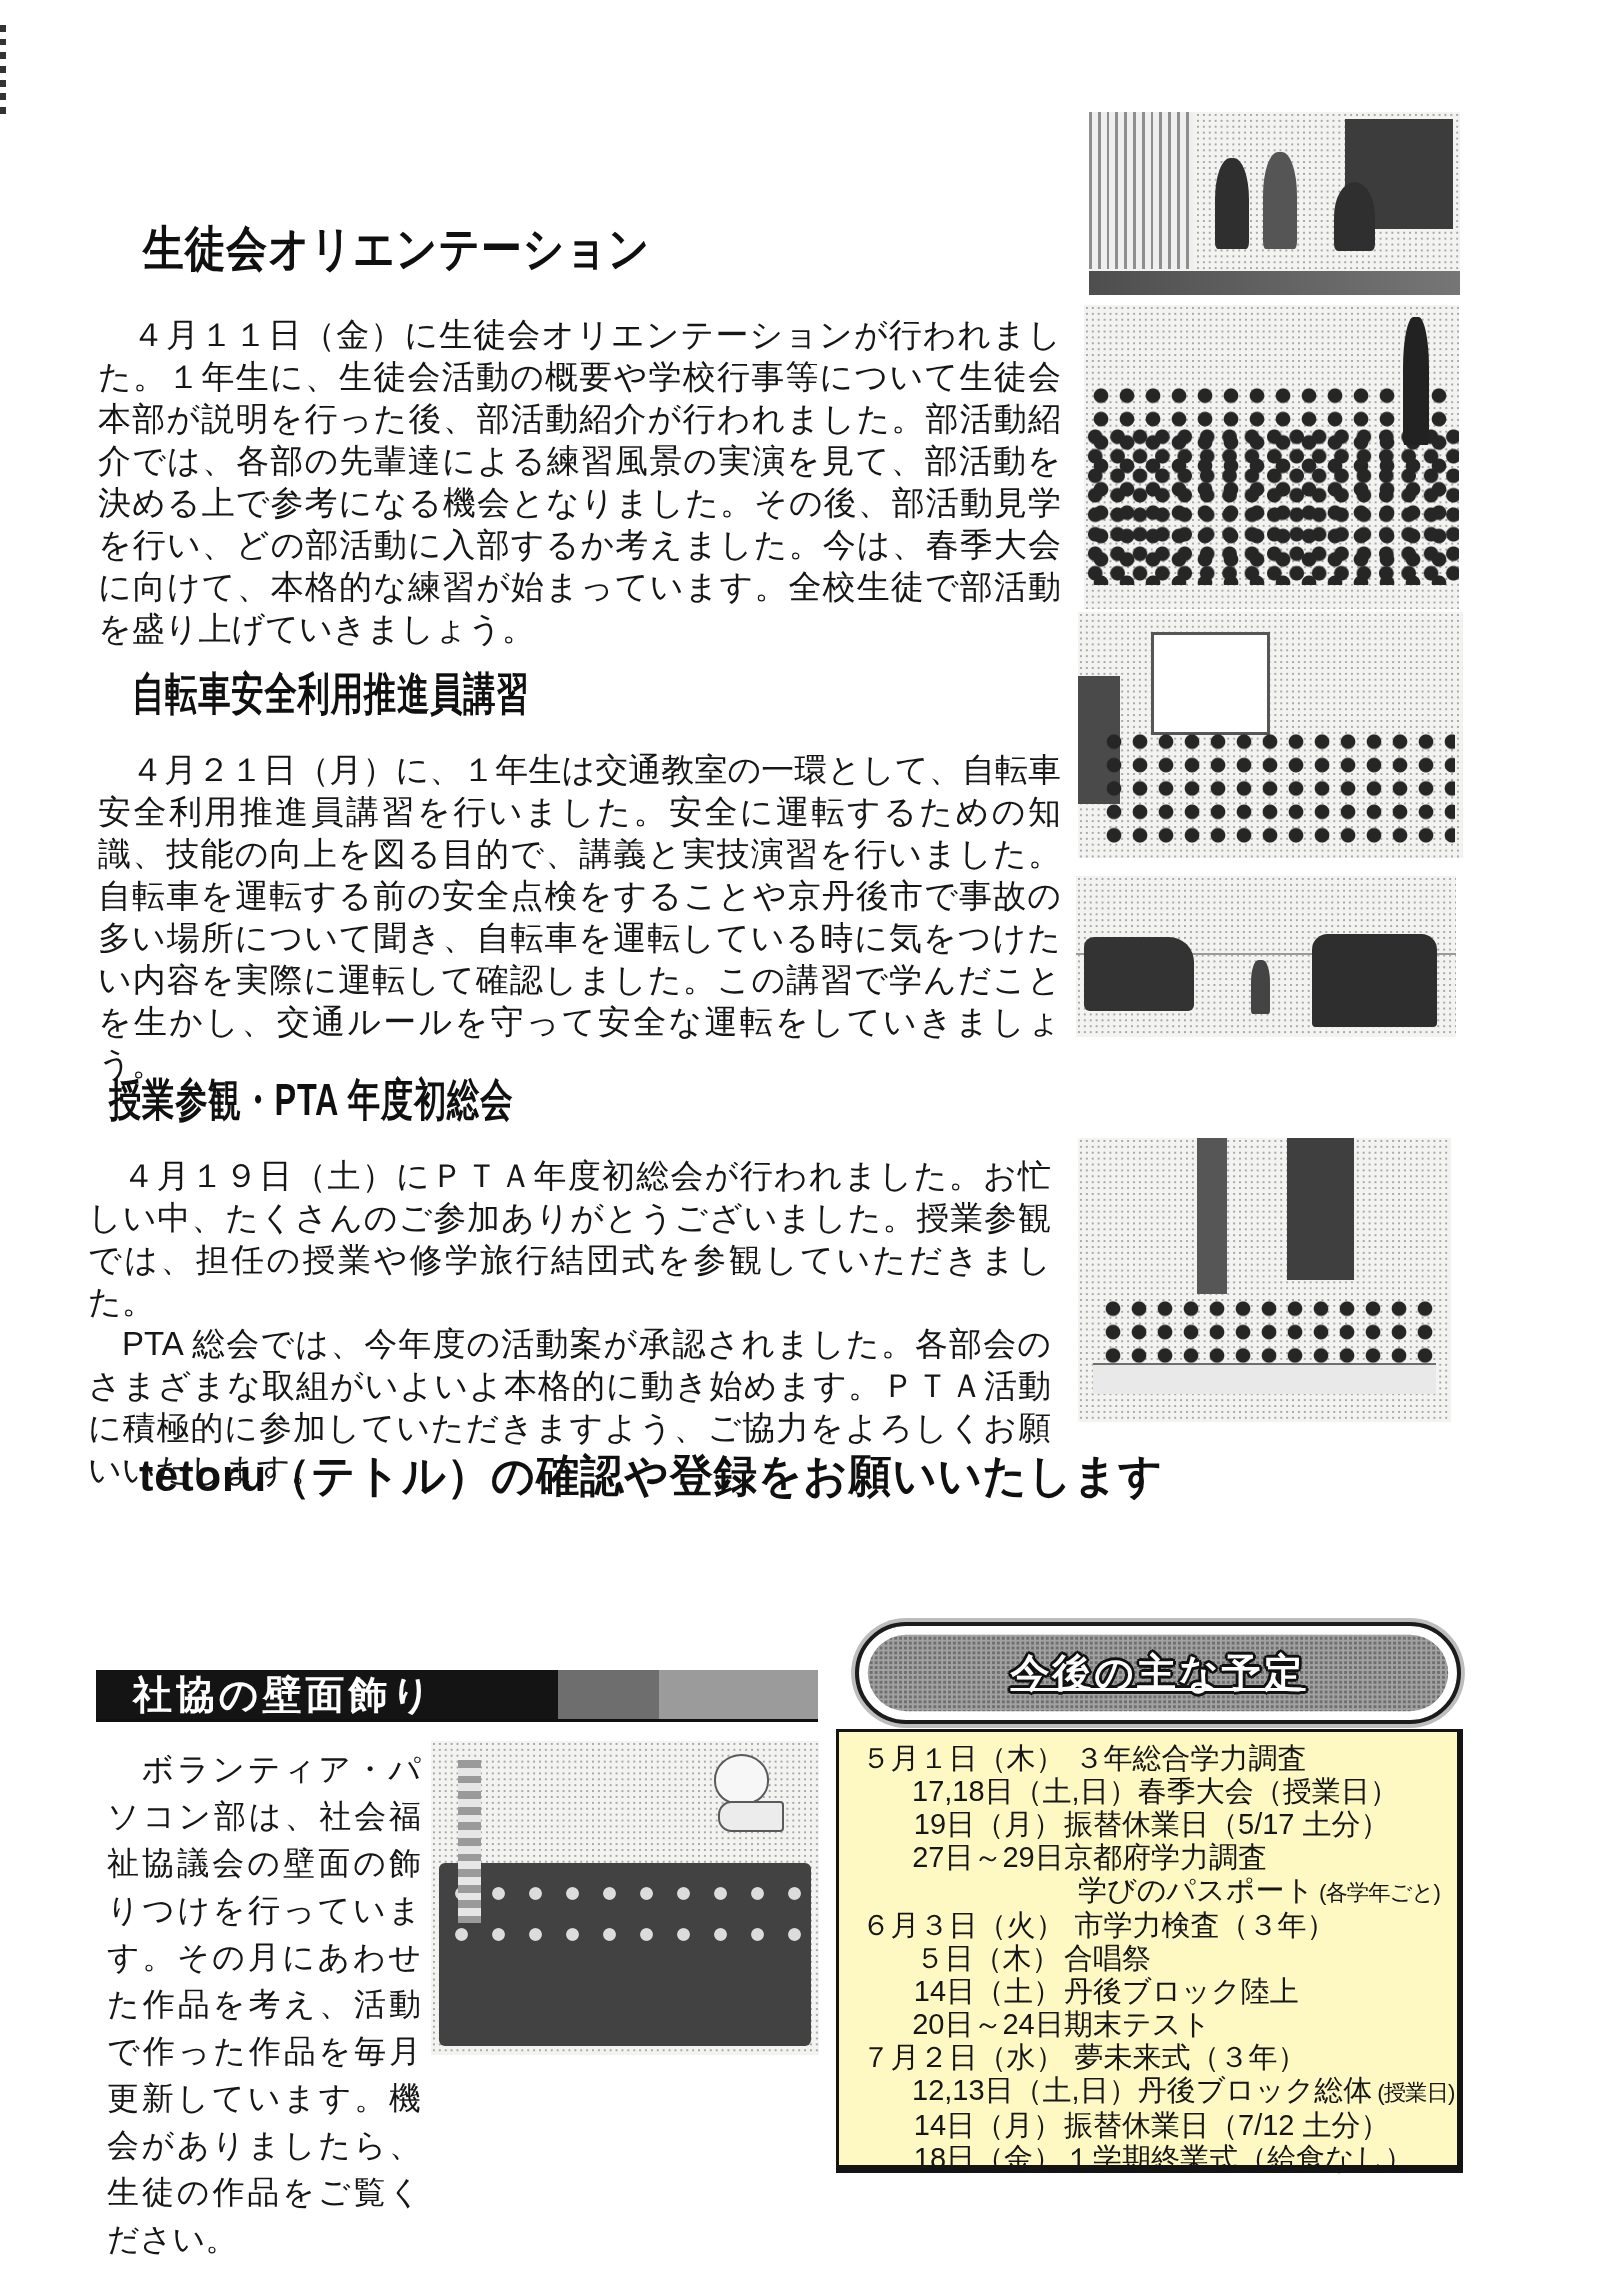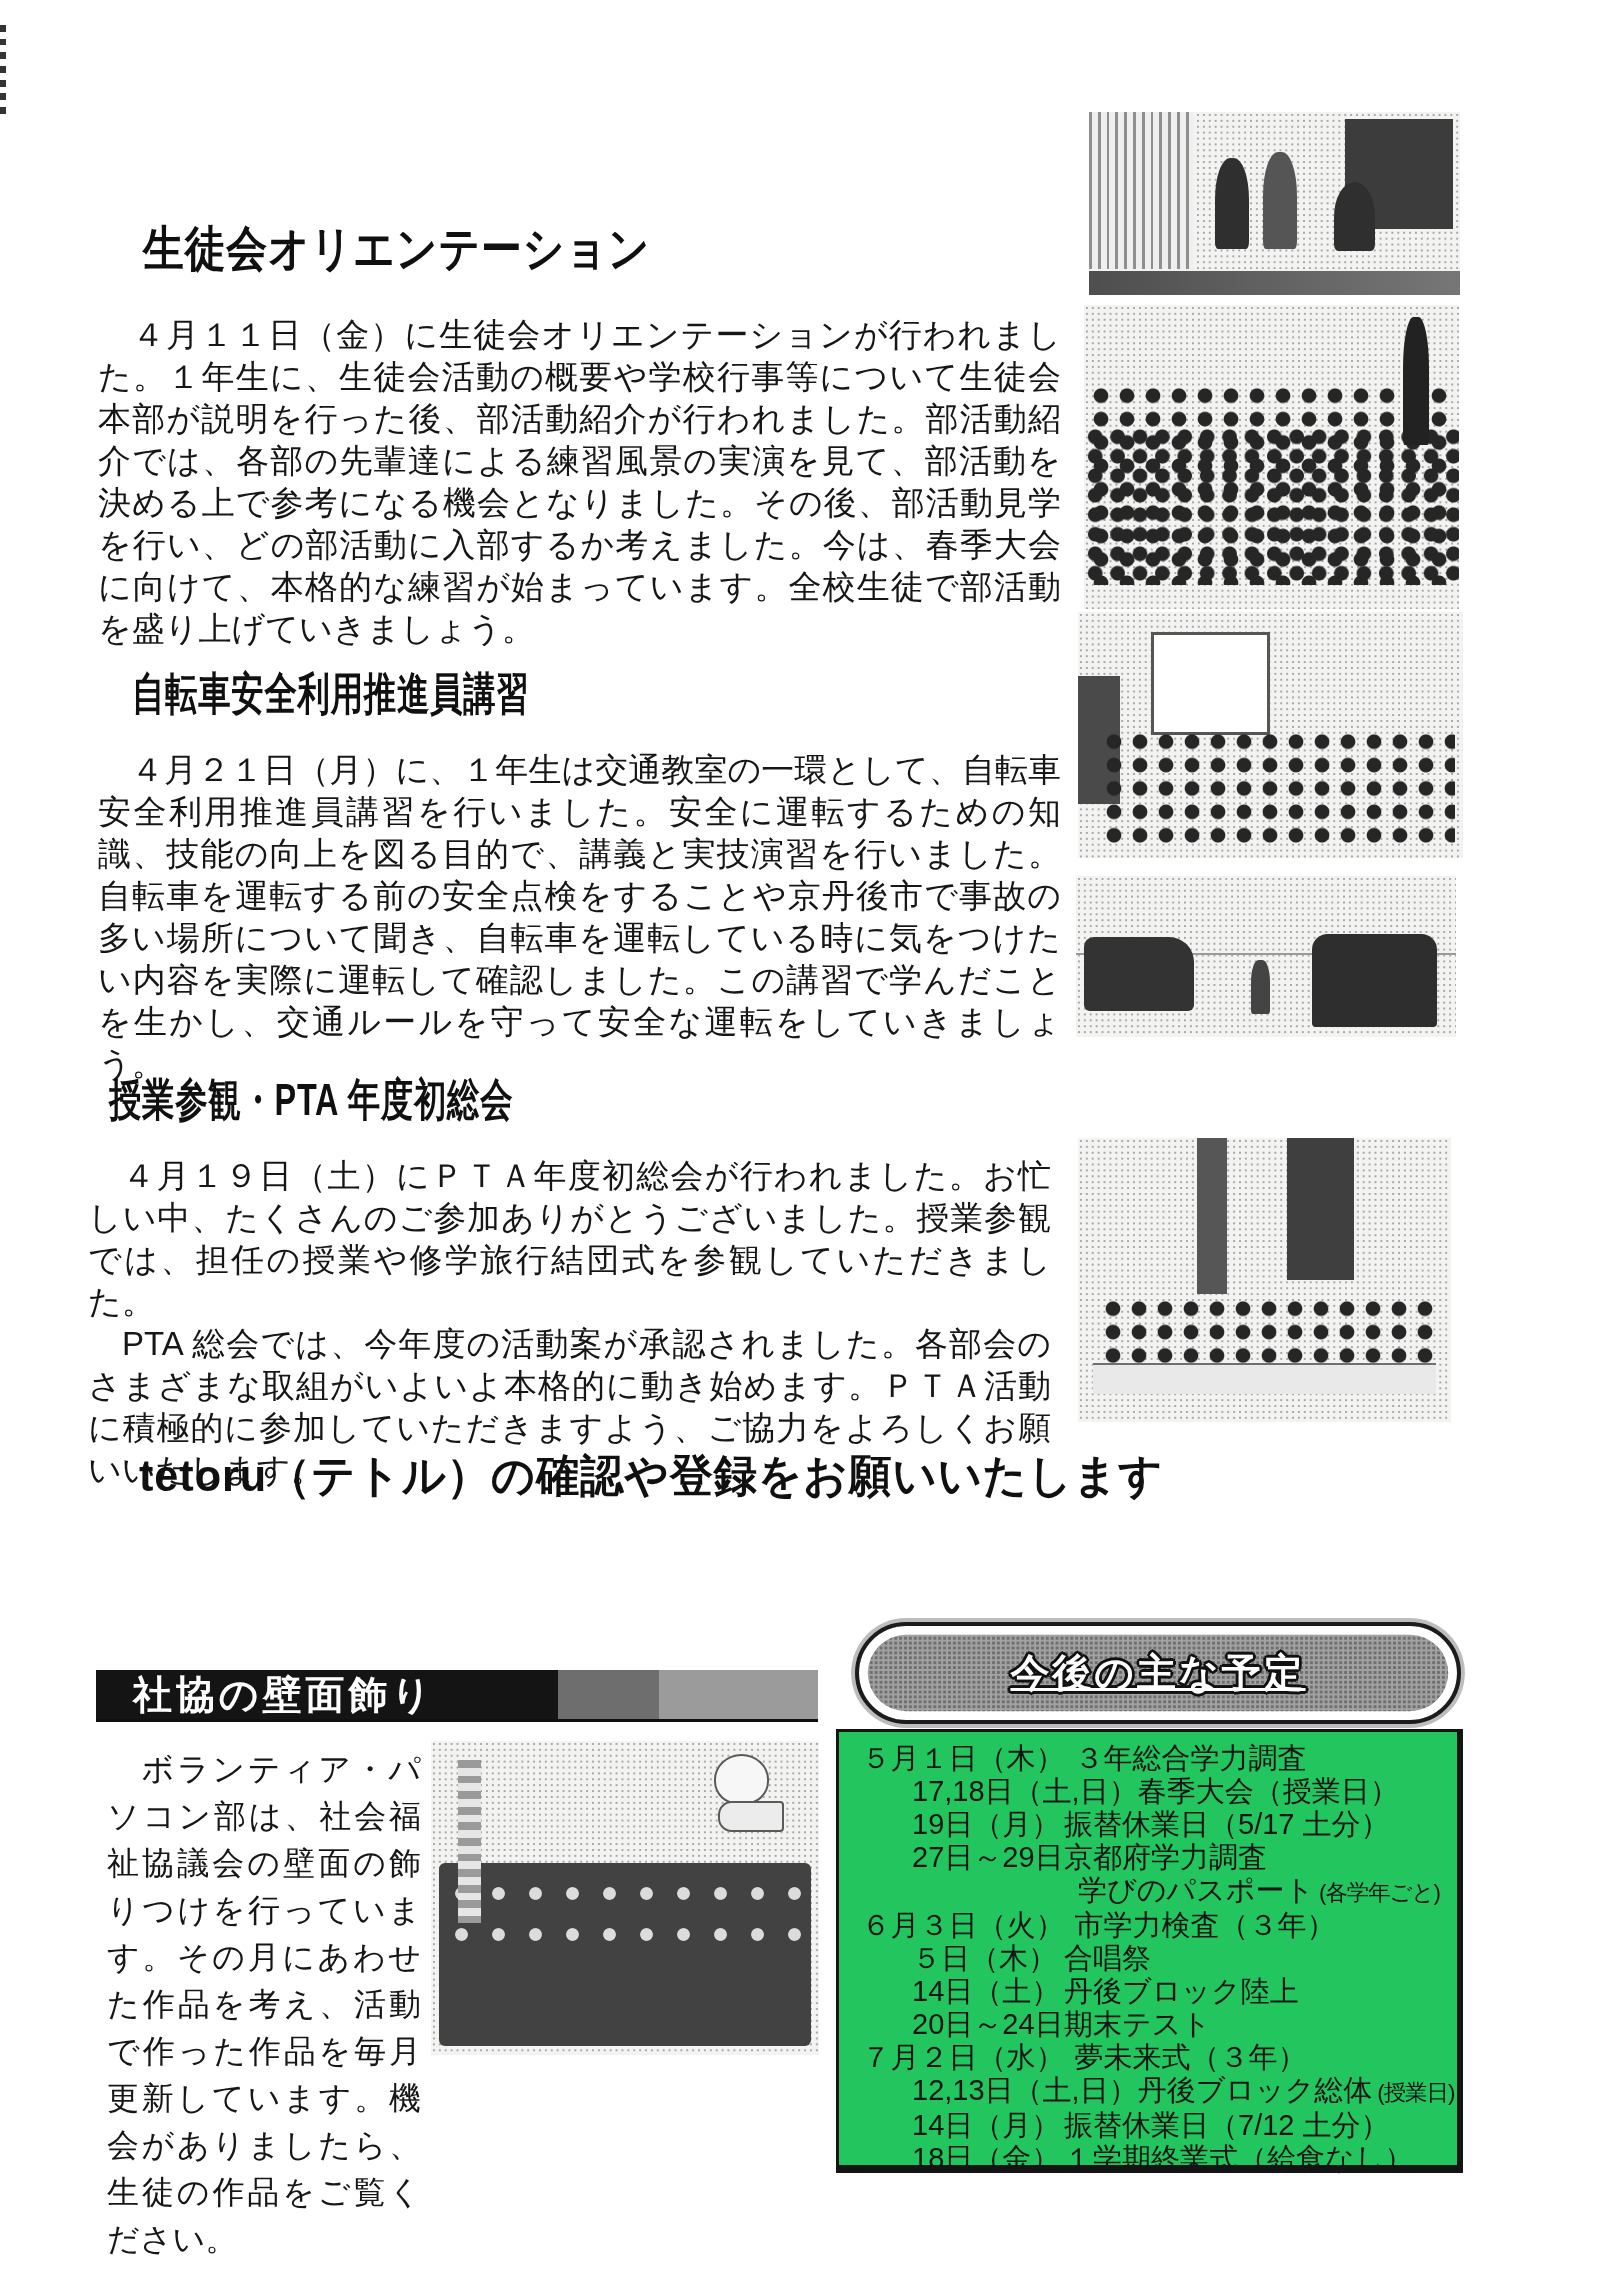--- a/index.html
+++ b/index.html
@@ -101,31 +101,31 @@
                 -2px -2px 0 #111,2px 2px 0 #111,-2px 2px 0 #111,2px -2px 0 #111;
     text-decoration:underline;
   }
   
   .schedbox{
     left:836px;top:1729px;width:627px;height:444px;
     border:3.9px solid #141414;
     border-right-width:6.8px;border-bottom-width:8.8px;
     box-sizing:border-box;
     padding-top:9.8px;
-    background:#22c55e;
+    background:#fef9c3;
   }
   .srow{
     display:flex;align-items:baseline;
     font-size:29px;line-height:33px;white-space:nowrap;
   }
   .srow .date{flex:none;}
   .srow .event{flex:none;}
   .srow .snote{flex:none;font-size:22.4px;letter-spacing:-1px;padding-left:4.9px;}
   .ind0{padding-left:22.4px;}  .ind0 .date{min-width:213px;}
-  .ind1{padding-left:73px;}  .ind1 .date{min-width:152px;}
+  .ind1{padding-left:73px;text-align:center;}  .ind1 .date{min-width:152px;}
   .ind2{padding-left:239px;}
   
   .mascot-head{
     position:absolute;right:13%;top:4%;width:51px;height:47px;
     border:2.9px solid #5a5a5a;border-radius:50% 50% 46% 46%;
     background:#f7f7f7;
   }
   .mascot-fish{
     position:absolute;right:9%;top:19%;width:62px;height:27px;
     border:2.9px solid #5a5a5a;border-radius:13.7px 3.9px 3.9px 13.7px;

